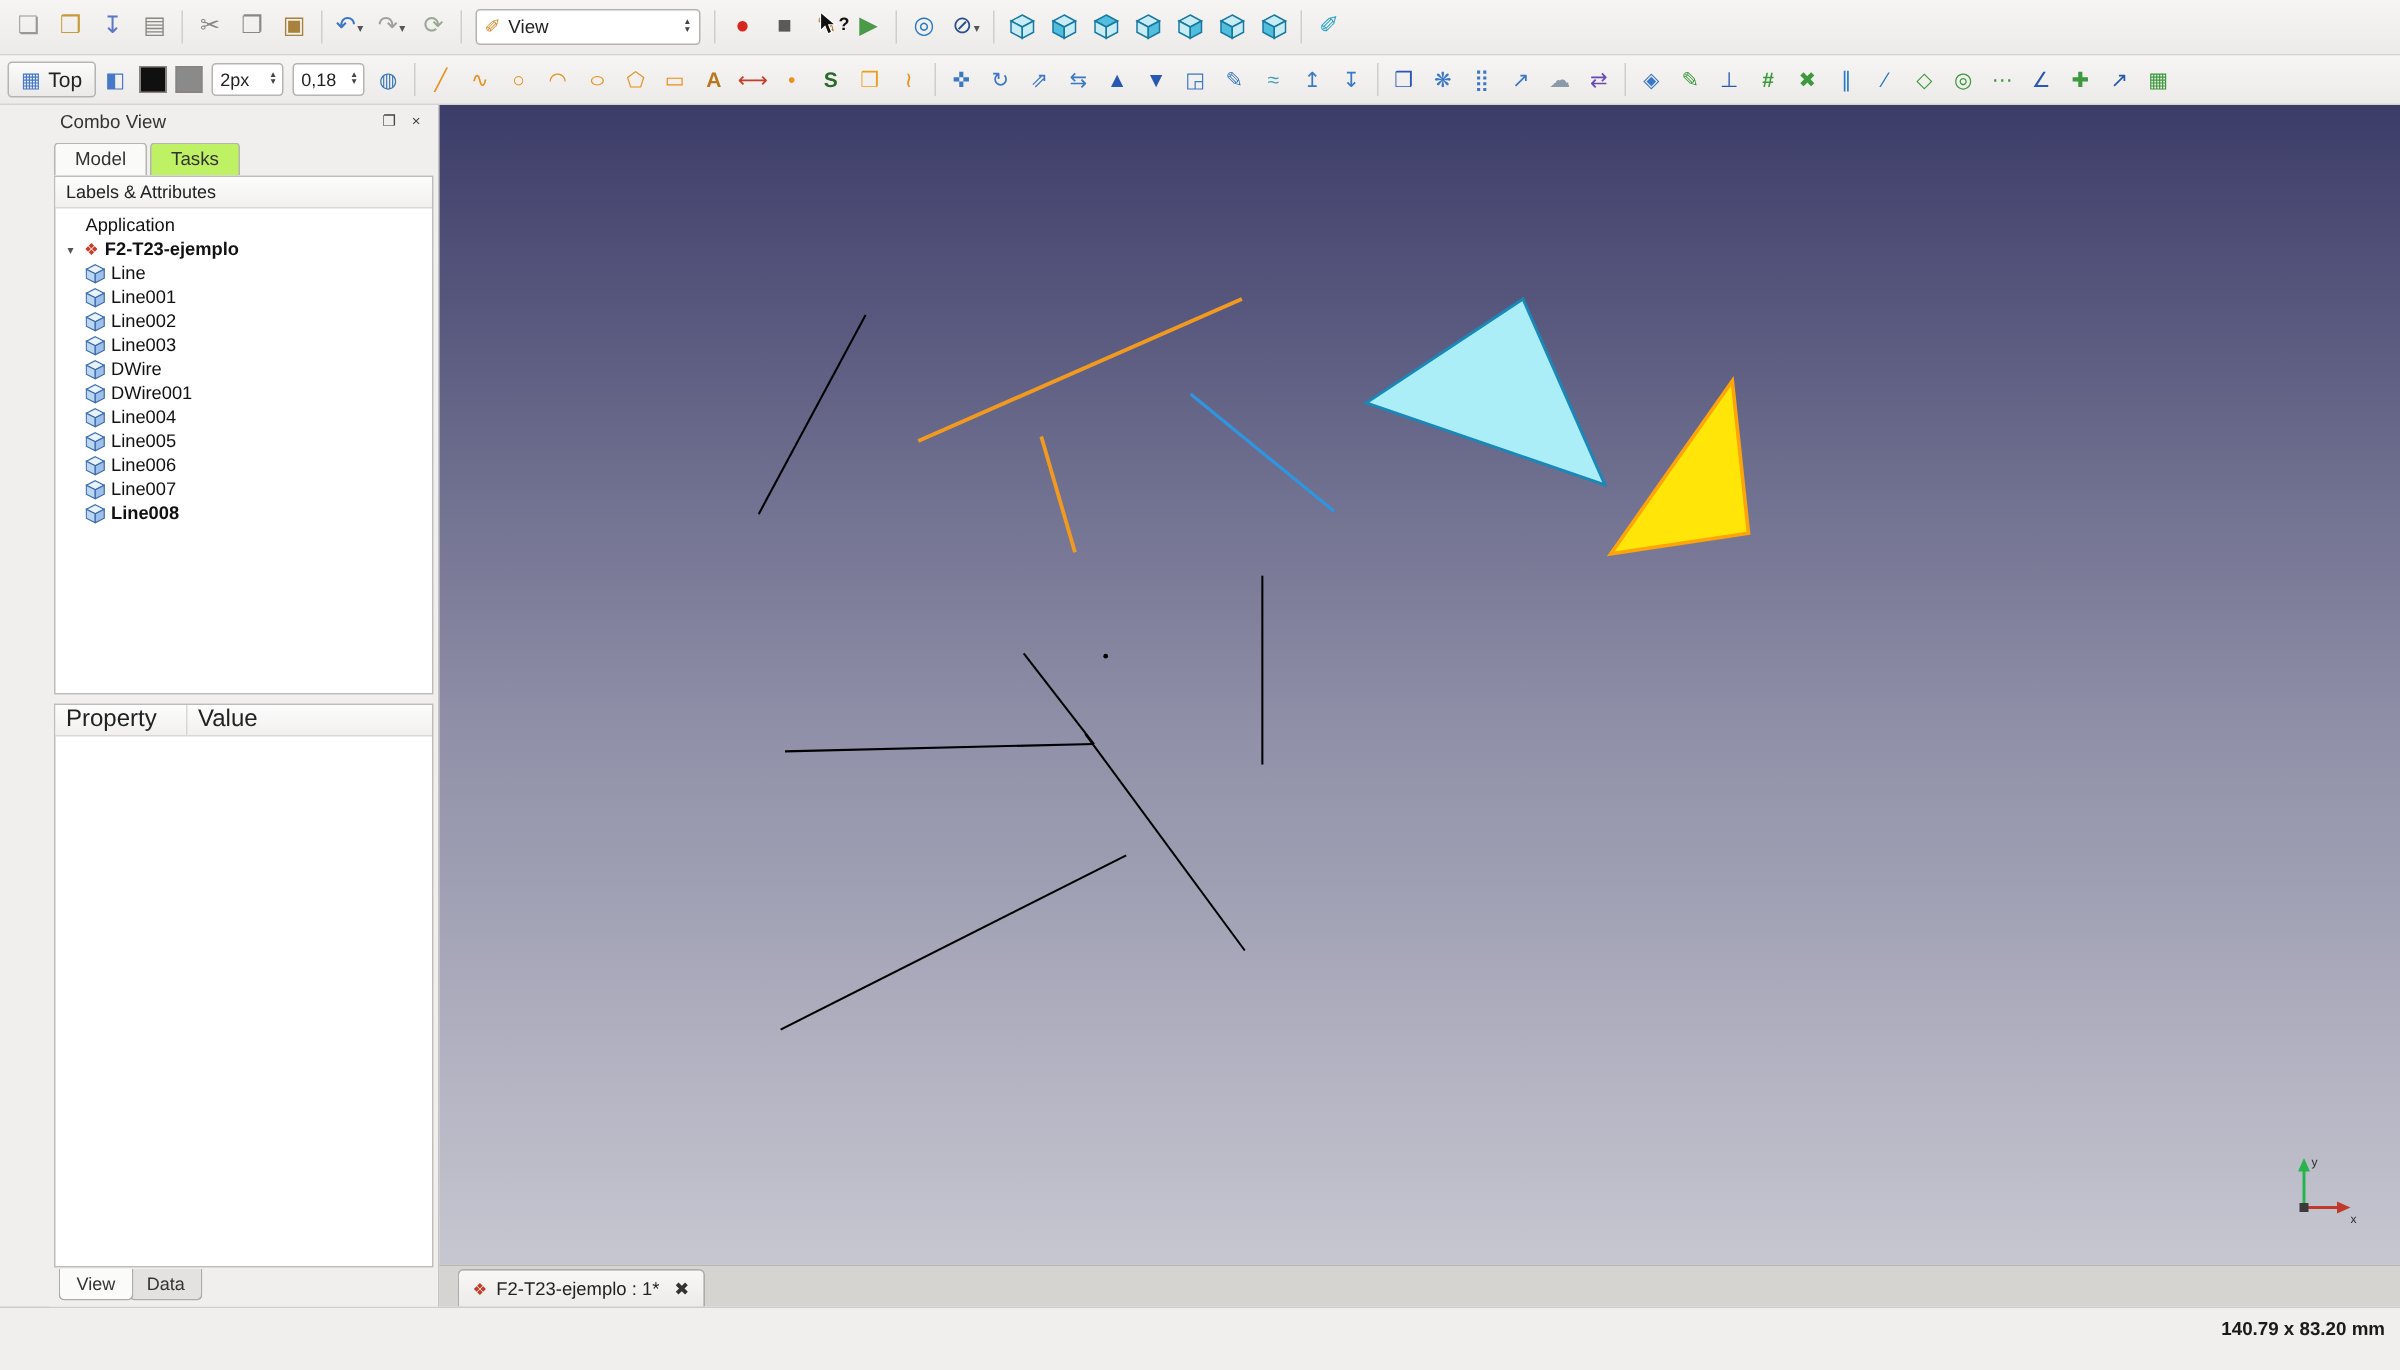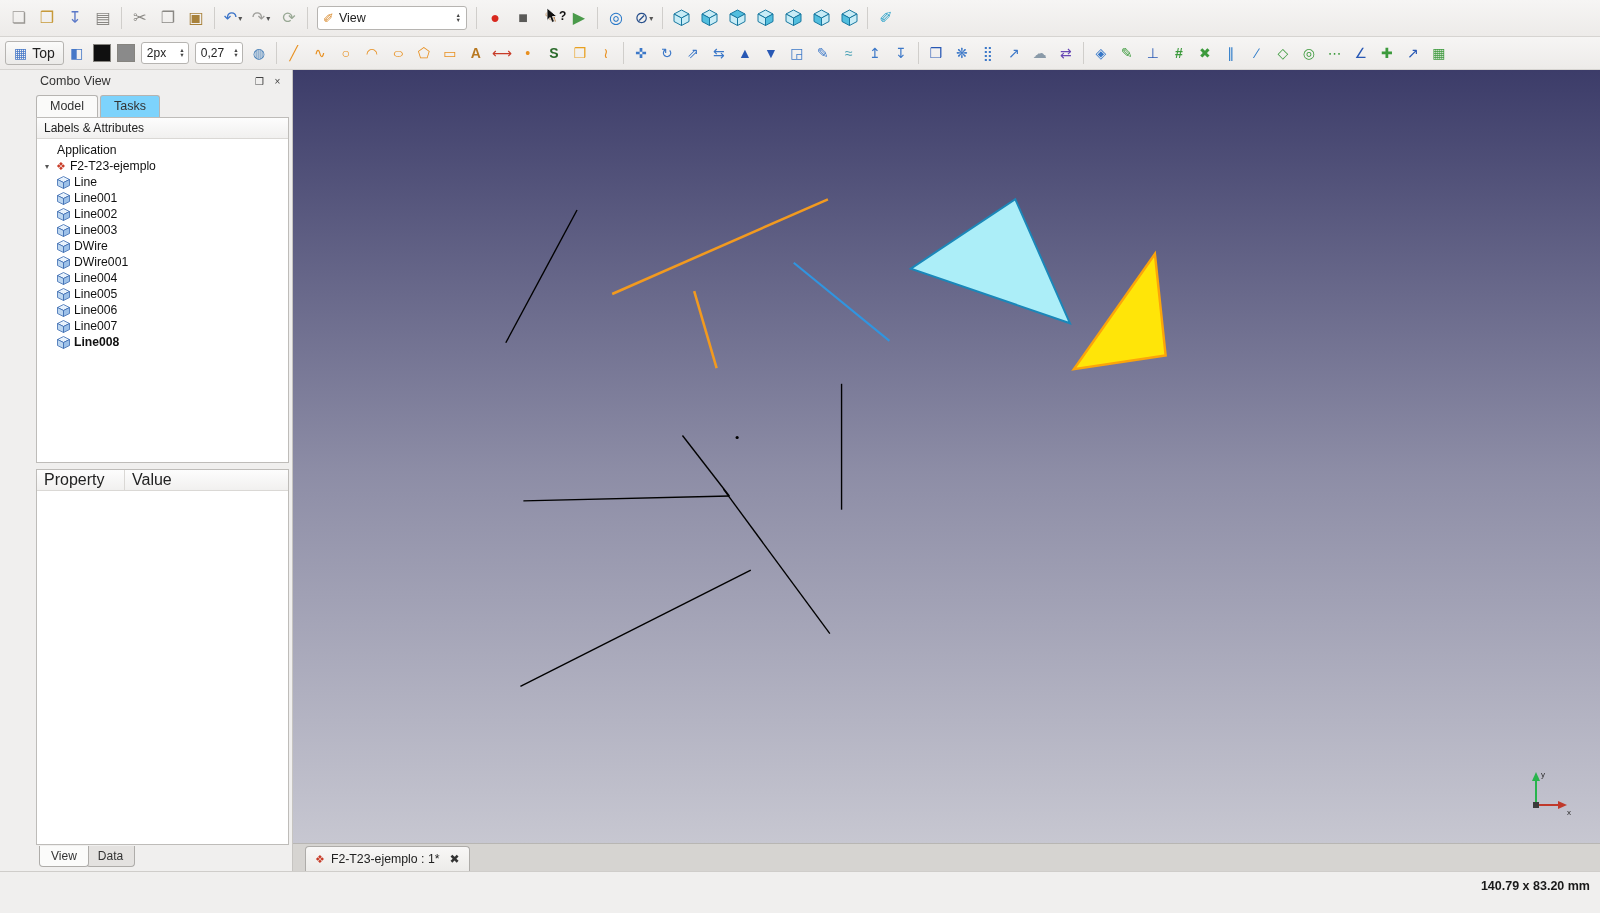--- a/index.html
+++ b/index.html
@@ -27,32 +27,32 @@
   .spin-arrows { padding-right:3px; }
   .swatch { width:18px; height:18px; border:1px solid #86847f; margin:0 3px; flex:0 0 auto; }
 
   
   .main { display:flex; height:801px; }
   .left-panel { width:260px; background:#f0efee; border-right:1px solid #c6c4c1; display:flex; flex-direction:column;margin-left:33px; }
   .combo-header { height:22px; display:flex; align-items:center; padding:0 7px; font-size:12.5px; color:#333; }
   .spacer { flex:1; }
   .mini-ic { width:15px; height:15px; display:flex; align-items:center; justify-content:center; font-size:10px; color:#444; margin-left:3px; }
   .panel-tabs { display:flex; height:25px; align-items:flex-end; padding:0 3px; }
-  .ptab { padding:3px 13px 4px; font-size:12.5px; border:1px solid #b6b4b1; border-bottom:none; background:#7dd3fc; border-radius:3px 3px 0 0; margin-right:2px; color:#333; }
+  .ptab { padding:3px 13px 4px; font-size:12.5px; border:1px solid #b6b4b1; border-bottom:none; background:#bef264; border-radius:3px 3px 0 0; margin-right:2px; color:#333; }
   .ptab.active { background:#fafaf9; }
   .tree-wrap { margin:0 3px; border:1px solid #bebcb9; background:#fff; height:346px; display:flex; flex-direction:column; }
   .labels-bar { height:21px; border-bottom:1px solid #dad8d5; background:linear-gradient(#fdfdfd,#f1f0ef); display:flex; align-items:center; padding-left:7px; font-size:12px; color:#222; }
   .tree-scroll { flex:1; overflow:hidden; padding-top:3px; }
   .tree-row { display:flex; align-items:center; height:16px; font-size:12.2px; color:#111; padding-left:20px; }
   .doc-row { padding-left:8px; }
   .tree-indent { }
   .expander { width:11px; font-size:8px; color:#555; }
   .doc-ic { font-size:11px; color:#c83c28; margin-right:4px; }
   .tree-icon { display:inline-flex; margin-right:4px; }
-  .tree-label.bold { font-weight:normal;text-align:right; }
+  .tree-label.bold { font-weight:bold;text-align:right; }
   .v-splitter { height:6px; }
   .property-wrap { margin:0 3px; border:1px solid #bebcb9; background:#fff; flex:1; display:flex; flex-direction:column; }
   .prop-header { display:flex; height:21px; background:linear-gradient(#fdfdfd,#f1f0ef); border-bottom:1px solid #dad8d5; font-size:16px; color:#222; }
   .prop-col { display:flex; align-items:center; padding-left:7px; }
   .prop-col-property { width:88px; border-right:1px solid #dad8d5; }
   .prop-col-value { flex:1; }
   .prop-body { flex:1; }
   .bottom-tabs { height:26px; display:flex; align-items:flex-start; padding:1px 0 0 6px;text-align:right; }
   .btab { font-size:12px; padding:3px 11px; border:1px solid #aeaca9; border-top:none; background:#e4e2e0; color:#333; border-radius:0 0 4px 4px; }
   .btab + .btab { margin-left:-3px; }
@@ -210,21 +210,21 @@
       <div class="swatch" style="background: rgb(16, 16, 16);"></div>
       <div class="swatch" style="background: rgb(138, 138, 138);"></div>
       <div class="spinbox">
         <span class="spin-value">2px</span>
         <span class="spin-arrows">
           <span>▲</span>
           <span>▼</span>
         </span>
       </div>
       <div class="spinbox">
-        <span class="spin-value">0,27</span>
+        <span class="spin-value">0,18</span>
         <span class="spin-arrows">
           <span>▲</span>
           <span>▼</span>
         </span>
       </div>
       <button class="tb-btn">
         <span class="glyph" style="color: rgb(60, 120, 180);">◍</span>
       </button>
       <div class="tb-sep"></div>
       <button class="tb-btn">

